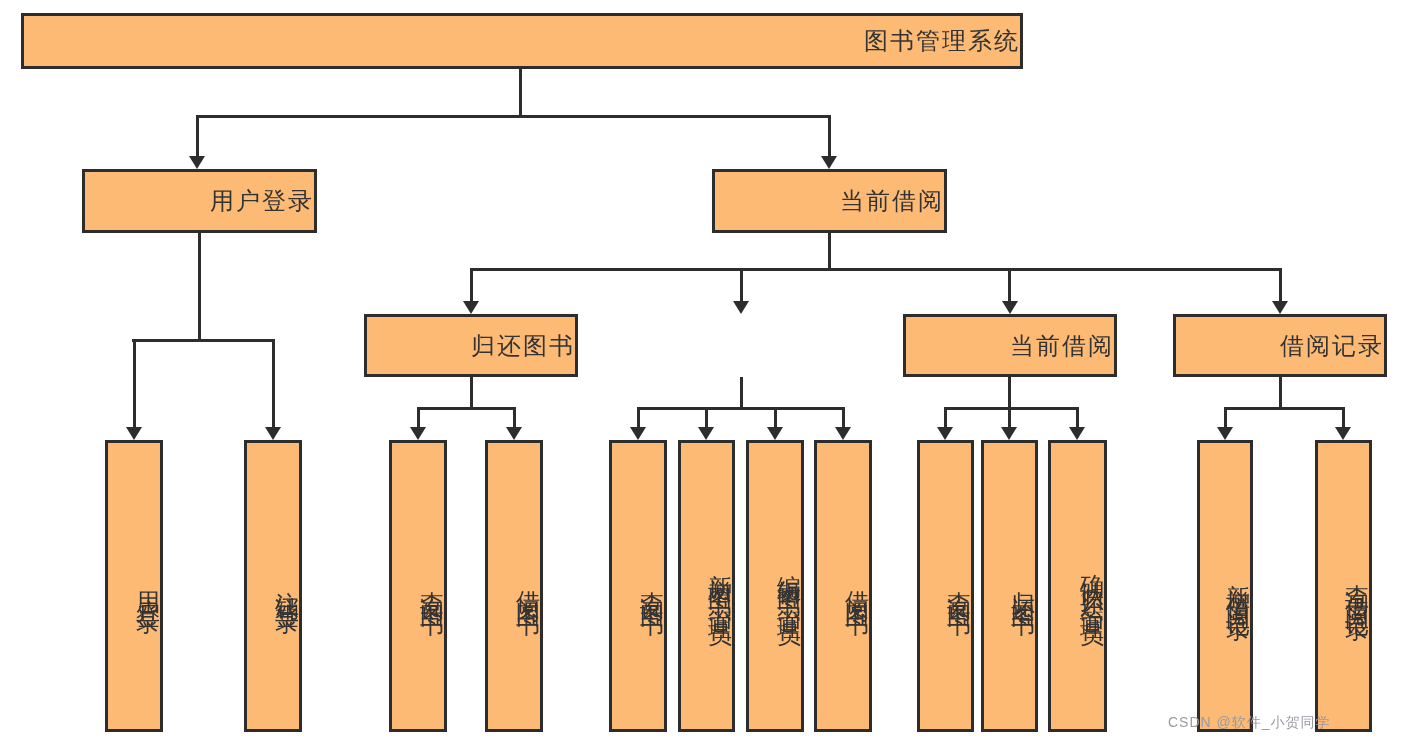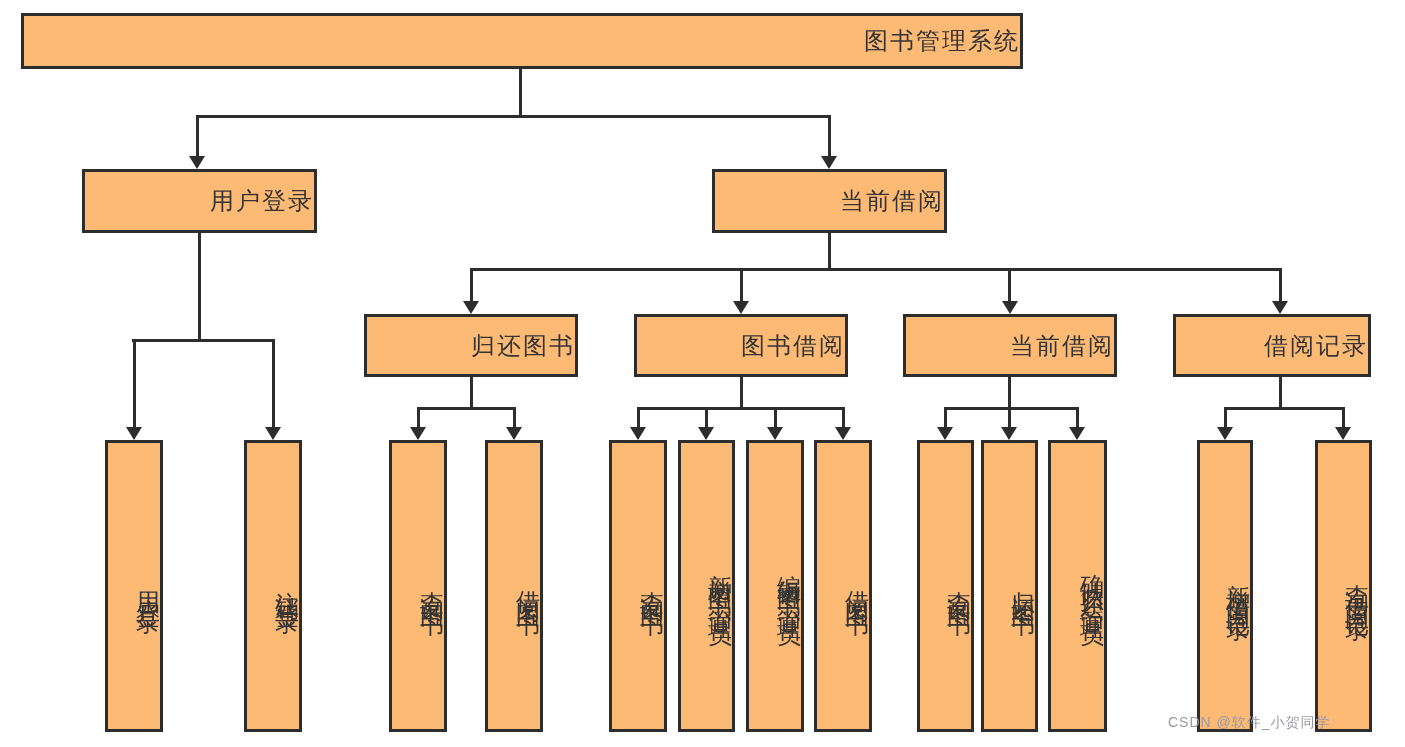--- a/index.html
+++ b/index.html
@@ -82,27 +82,24 @@
   <div class="vl" style="left:740px;top:268px;height:35px;"></div>
   <div class="ah" style="left:733px;top:301px;"></div>
   <div class="vl" style="left:1008px;top:268px;height:35px;"></div>
   <div class="ah" style="left:1002px;top:301px;"></div>
   <div class="vl" style="left:1279px;top:268px;height:35px;"></div>
   <div class="ah" style="left:1272px;top:301px;"></div>
 
   <div class="box" style="left:364px;top:314px;width:214px;height:63px;">
     <span>归还图书</span>
   </div>
-  <div class="box" style="left:634px;top:314px;width:214px;height:63px;">
-    <span>图书借阅</span>
-  </div>
   <div class="box" style="left:903px;top:314px;width:214px;height:63px;">
     <span>当前借阅</span>
   </div>
-  <div class="box" style="left:1173px;top:314px;width:198px;height:63px;">
+  <div class="box" style="left:1173px;top:314px;width:214px;height:63px;">
     <span>借阅记录</span>
   </div>
 
   <div class="vl" style="left:470px;top:377px;height:32px;"></div>
   <div class="hl" style="left:417px;top:407px;width:98px;"></div>
   <div class="vl" style="left:417px;top:407px;height:22px;"></div>
   <div class="ah" style="left:410px;top:427px;"></div>
   <div class="vl" style="left:513px;top:407px;height:22px;"></div>
   <div class="ah" style="left:506px;top:427px;"></div>
 

